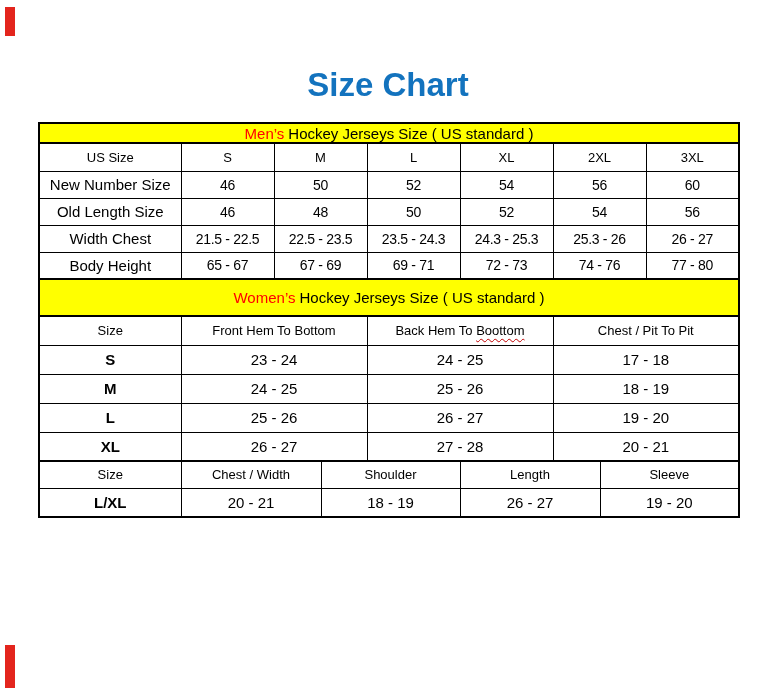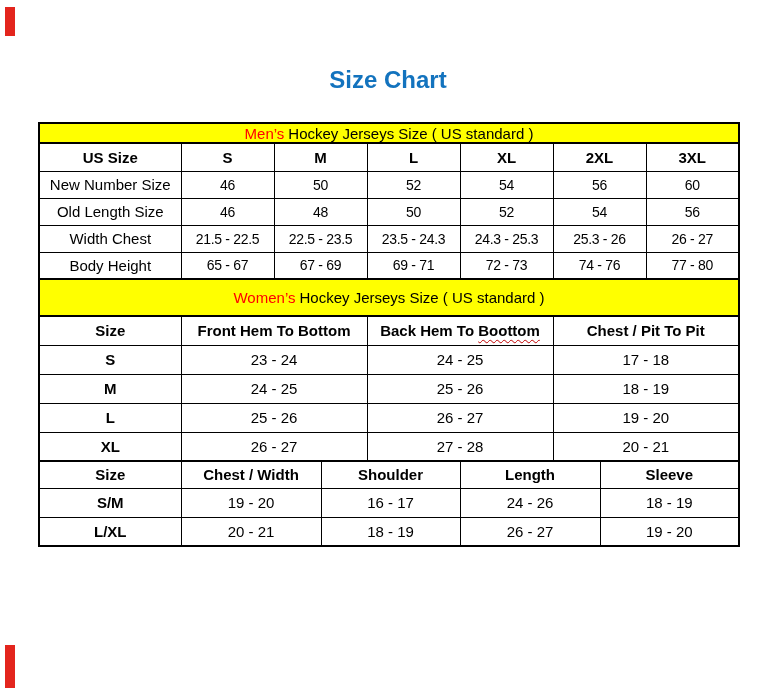--- a/index.html
+++ b/index.html
@@ -3,40 +3,40 @@
 <meta charset="utf-8">
 <style>
   html,body { margin:0; padding:0; }
   body {
     width:776px; height:692px; background:#ffffff; position:relative;
     font-family:"Liberation Sans","DejaVu Sans",sans-serif; color:#000;
     overflow:hidden;
   }
   .page-title {
     position:absolute; top:66px; left:0; width:776px; text-align:center;
-    font-size:24px; font-weight:bold; letter-spacing:0px;
+    font-size:33px; font-weight:bold; letter-spacing:0px;
   }
   .red-marker { position:absolute; left:5px; width:10px; }
   .red-marker.top { top:7px; height:29px; }
   .red-marker.bottom { top:645px; height:43px; }
   .chart-wrap { position:absolute; top:122px; left:38px; width:700px; }
   table.t {
     border-collapse:collapse; table-layout:fixed; width:700px;
     border:2px solid #000;
   }
   table.t + table.t { margin-top:-2px; }
   .t th, .t td {
     border:1px solid #000; text-align:center; vertical-align:middle;
     padding:0; overflow:hidden; white-space:nowrap;
   }
   .band-cell {
     border:2px solid #000 !important; font-size:17px; font-weight:bold;
   }
   .band-cell .hl { margin-right:4px; }
-  .t th { font-size:15px; font-weight:bold; }
+  .t th { font-size:13px; font-weight:normal; }
   .t td { font-size:15px; font-weight:normal; }
   .t td.lbl { font-size:15px; }
   .t td.b, .t th.b { font-weight:bold; }
   .mens td.num { font-size:14px; letter-spacing:-0.3px; }
   tr.band-row { height:20px; }
   tr.hdr { height:28px; }
   .mens tr.data { height:27px; }
   .womens tr.band-row { height:37px; }
   .womens tr.hdr { height:29px; }
   .womens tr.data { height:29px; }
@@ -178,27 +178,20 @@
     </colgroup>
     <tbody>
     <tr class="hdr">
       <th>Size</th>
       <th>Chest / Width</th>
       <th>Shoulder</th>
       <th>Length</th>
       <th>Sleeve</th>
     </tr>
     <tr class="data">
-      <td class="b">S/M</td>
-      <td>19 - 20</td>
-      <td>16 - 17</td>
-      <td>24 - 26</td>
-      <td>18 - 19</td>
-    </tr>
-    <tr class="data">
       <td class="b">L/XL</td>
       <td>20 - 21</td>
       <td>18 - 19</td>
       <td>26 - 27</td>
       <td>19 - 20</td>
     </tr>
   </tbody>
     </table>
 
 </div>

